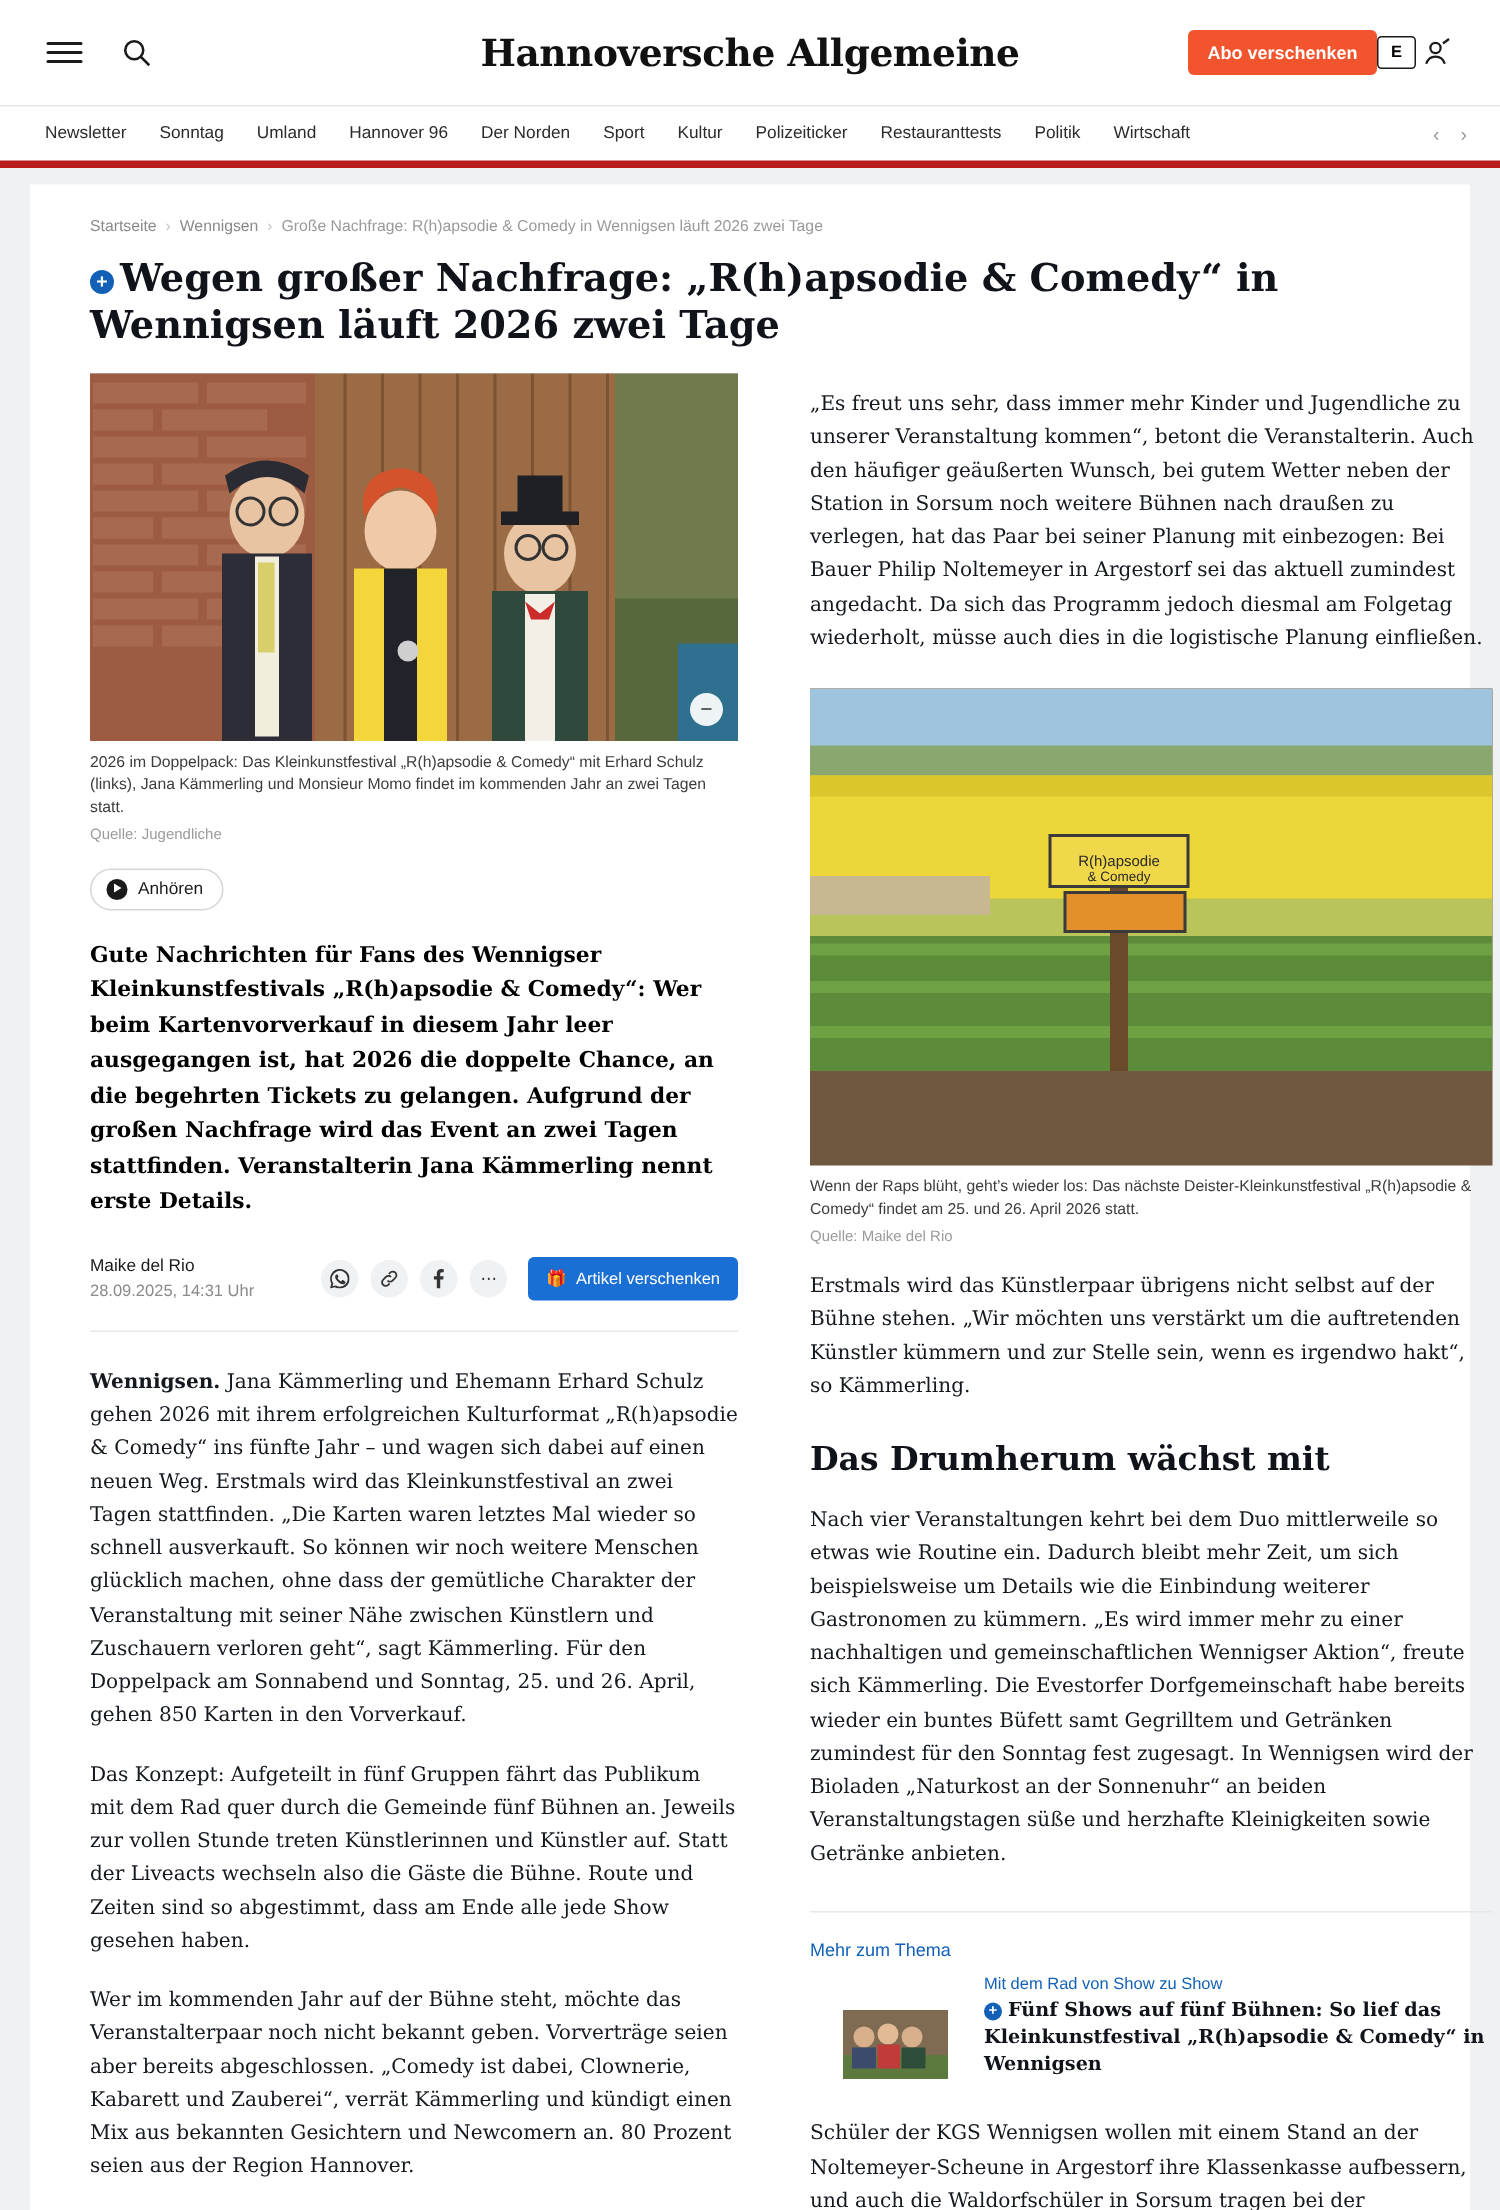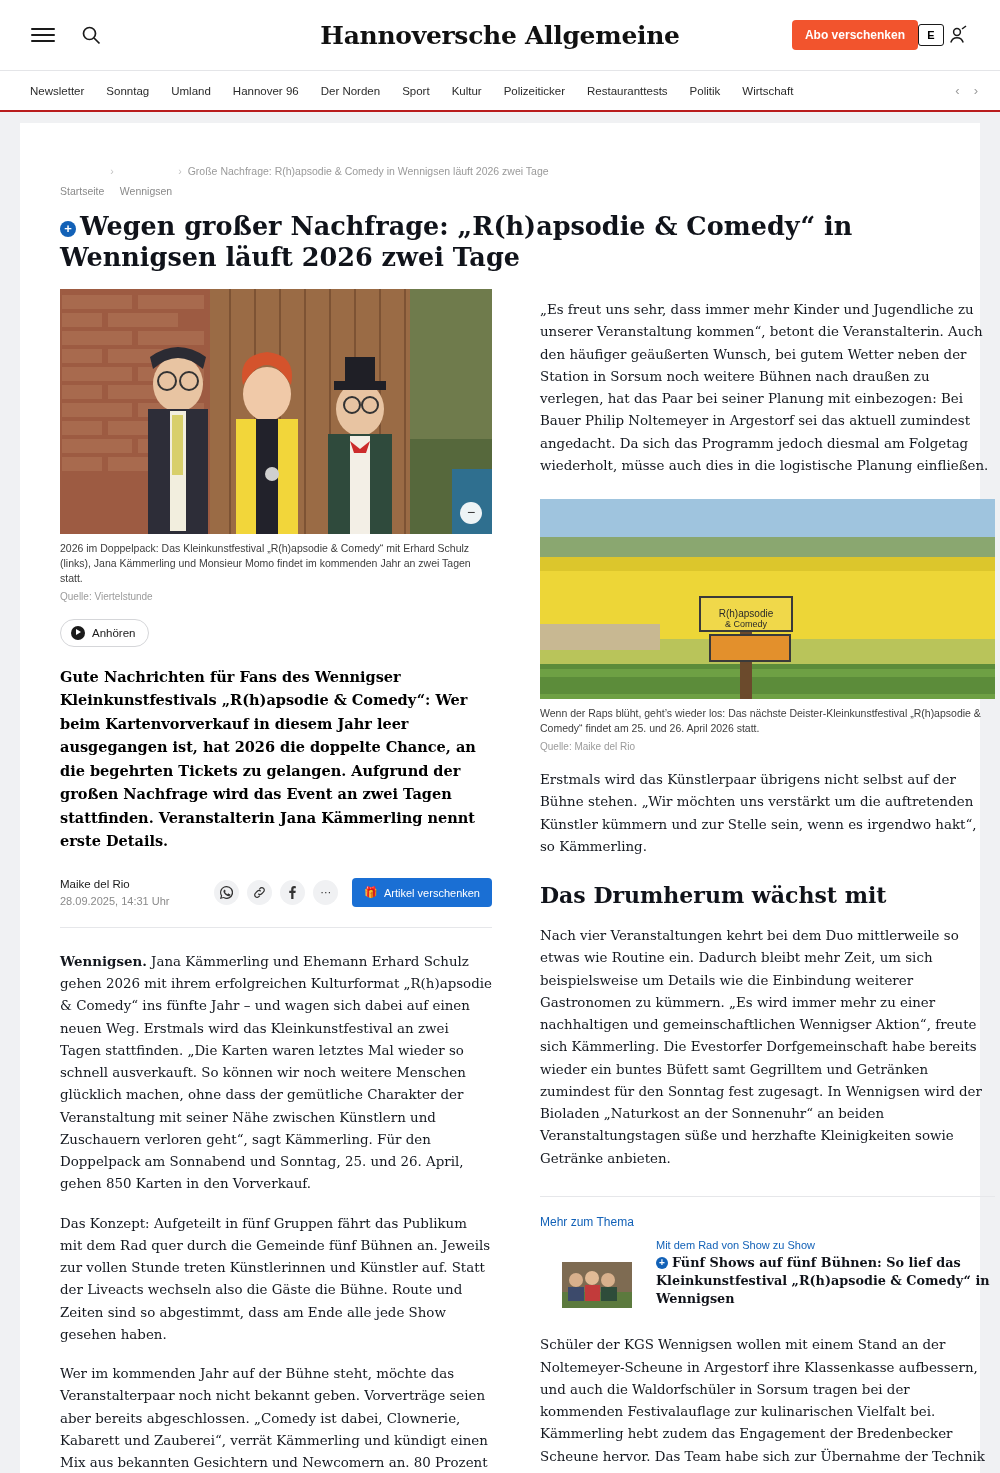--- a/index.html
+++ b/index.html
@@ -68,21 +68,21 @@
     border: 1.6px solid #1a1a1a;
     border-radius: 3px;
     display: flex; align-items: center; justify-content: center;
     font-size: 11px; font-weight: bold;
     cursor: pointer;
   }
   
   .navbar {
     background: #ffffff;
     border-top: 1px solid #e4e5e8;
-    border-bottom: 2px solid #b91c1c;
+    border-bottom: 5px solid #b91c1c;
     height: 42px;
     display: flex;
     align-items: center;
     padding: 0 30px;
     gap: 22px;
     font-size: 11.5px;
     color: #2b2b2b;
     position: relative;
   }
   .navbar a { color: #2b2b2b; text-decoration: none; cursor: pointer; white-space: nowrap; }
@@ -102,21 +102,21 @@
     min-height: 1340px;
   }
   .breadcrumb {
     font-size: 10.5px;
     color: #8a8a8a;
     padding: 8px 0 14px 0;
     display: flex;
     gap: 6px;
     align-items: center;
   }
-  .breadcrumb a { color: #8a8a8a; text-decoration: none; margin-top: 40px; }
+  .breadcrumb a { color: #8a8a8a; text-decoration: none; }
   .breadcrumb .sep { color: #c2c2c2; }
   .breadcrumb .current { color: #9a9a9a; }
   .kicker {
     color: #1261b7;
     font-size: 12.5px;
     font-weight: bold;
     margin-bottom: 9px;
   }
   h1.headline {
     font-family: "DejaVu Serif", serif;
@@ -150,21 +150,21 @@
   .col-right { width: 455px; }
   
   .figure { position: relative; }
   .photo {
     width: 100%;
     height: 245px;
     position: relative;
     overflow: hidden;
     background: #6f5740;
   }
-  .photo.rape { height: 200px; }
+  .photo.rape { height: 318px; }
   .img-btn {
     position: absolute;
     right: 10px; bottom: 10px;
     width: 22px; height: 22px;
     border-radius: 50%;
     background: rgba(255,255,255,0.92);
     color: #333;
     font-size: 14px;
     line-height: 21px;
     text-align: center;
@@ -427,21 +427,21 @@
               <rect x="285" y="68" width="30" height="28" fill="#1f1f26"></rect>
               <rect x="268" y="145" width="64" height="100" fill="#2f4a3c"></rect>
               <rect x="290" y="147" width="20" height="98" fill="#f3efe6"></rect>
               <path d="M290 152 l10 8 l10 -8 l-4 12 h-12z" fill="#cc2b2b"></path>
               <circle cx="292" cy="116" r="8" fill="none" stroke="#333" stroke-width="2"></circle>
               <circle cx="310" cy="116" r="8" fill="none" stroke="#333" stroke-width="2"></circle>
             </svg>
             <div class="img-btn">−</div>
           </div>
           <div class="caption">2026 im Doppelpack: Das Kleinkunstfestival „R(h)apsodie &amp; Comedy“ mit Erhard Schulz (links), Jana Kämmerling und Monsieur Momo findet im kommenden Jahr an zwei Tagen statt.</div>
-          <div class="credit">Quelle: Viertelstunde</div>
+          <div class="credit">Quelle: Jugendliche</div>
         </div>
 
         <div class="listen">
           <span class="play-circle"></span>
           <span>Anhören</span>
         </div>
 
         <p class="lead">Gute Nachrichten für Fans des Wennigser Kleinkunstfestivals „R(h)apsodie &amp; Comedy“: Wer beim Kartenvorverkauf in diesem Jahr leer ausgegangen ist, hat 2026 die doppelte Chance, an die begehrten Tickets zu gelangen. Aufgrund der großen Nachfrage wird das Event an zwei Tagen stattfinden. Veranstalterin Jana Kämmerling nennt erste Details.</p>
 
         <div class="byline-row">

